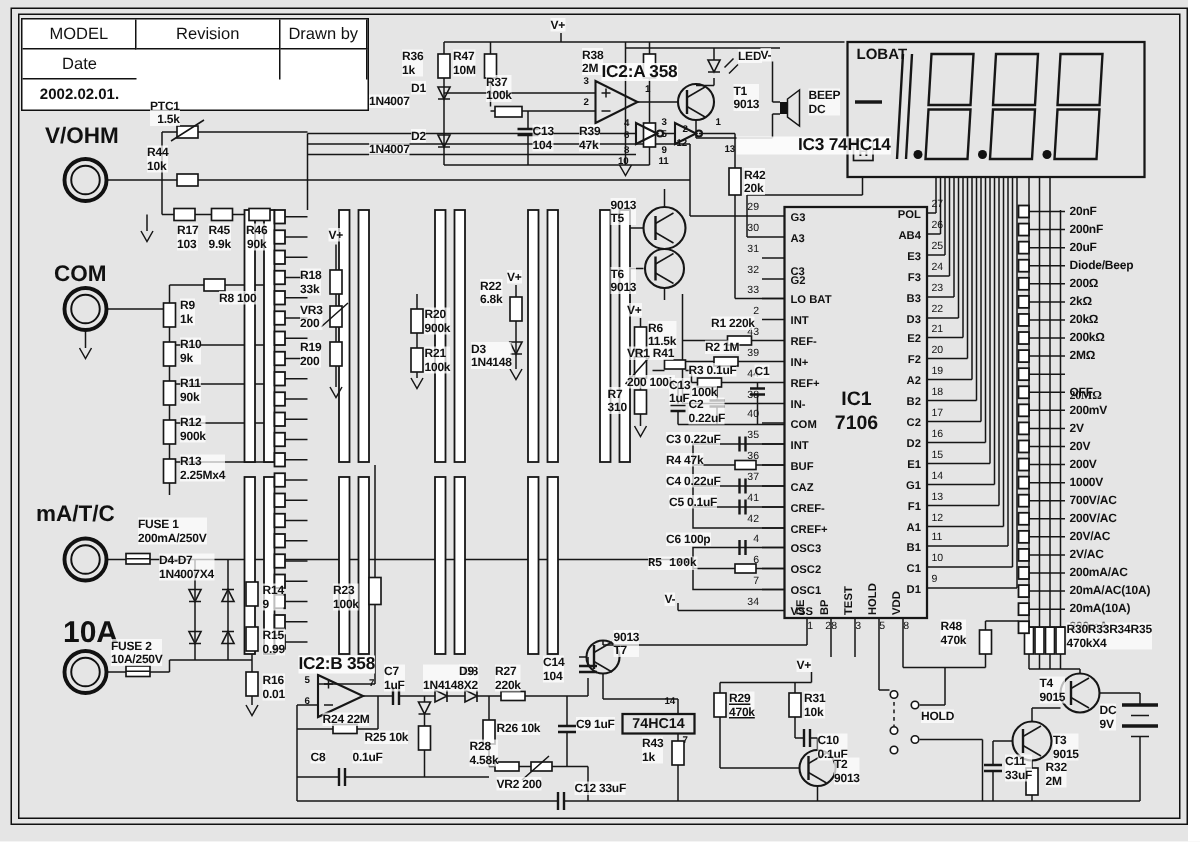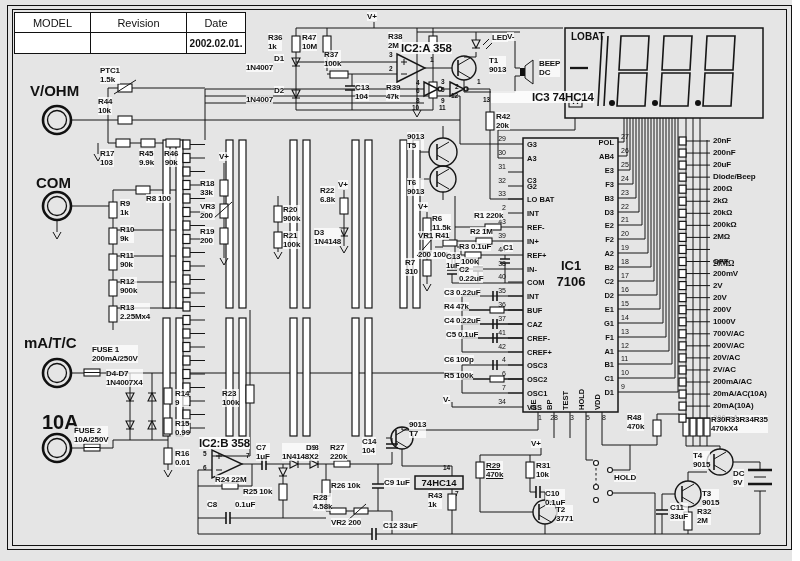--- a/index.html
+++ b/index.html
@@ -440,20 +440,21 @@
       <line x1="672" y1="118" x2="672" y2="364" class="w"></line>
       <line x1="618" y1="378" x2="675" y2="378" class="w"></line>
       <line x1="675" y1="118" x2="675" y2="378" class="w"></line>
       <line x1="618" y1="392" x2="678" y2="392" class="w"></line>
       <line x1="678" y1="118" x2="678" y2="392" class="w"></line>
     </svg>
 
   <div class="tb">
     <div class="c">MODEL</div>
     <div class="c">Revision</div>
+    <div class="c">Drawn by</div>
     <div class="c last">Date</div>
     <div class="c bot"></div>
     <div class="c bot"></div>
     <div class="c bot last dateval">2002.02.01.</div>
   </div>
 
   <div id="overlay">
     <div class="term" style="left:30px;top:82px">V/OHM</div>
     <div class="term" style="left:36px;top:174px">COM</div>
     <div class="term" style="left:24px;top:334px">mA/T/C</div>
@@ -568,25 +569,25 @@
       <div class="pname vert" style="left: 529px; top: 384px;">DE</div>
       <div class="pnum right" style="left: 522px; top: 414px;">1</div>
       <div class="pname vert" style="left: 545px; top: 384px;">BP</div>
       <div class="pnum right" style="left: 538px; top: 414px;">28</div>
       <div class="pname vert" style="left: 561px; top: 384px;">TEST</div>
       <div class="pnum right" style="left: 554px; top: 414px;">3</div>
       <div class="pname vert" style="left: 577px; top: 384px;">HOLD</div>
       <div class="pnum right" style="left: 570px; top: 414px;">5</div>
       <div class="pname vert" style="left: 593px; top: 384px;">VDD</div>
       <div class="pnum right" style="left: 586px; top: 414px;">8</div>
-      <div class="lbl" style="left: 100px; top: 66px;">PTC1
+      <div class="lbl" style="left: 100px; top: 66px; text-align: right;">PTC1
 1.5k</div>
       <div class="lbl" style="left: 98px; top: 97px;">R44
 10k</div>
-      <div class="lbl" style="left: 100px; top: 149px;">R17
+      <div class="lbl" style="left: 118px; top: 149px;">R17
 103</div>
       <div class="lbl" style="left: 139px; top: 149px;">R45
 9.9k</div>
       <div class="lbl" style="left: 164px; top: 149px; text-align: center;">R46
 90k</div>
       <div class="lbl" style="left: 146px; top: 194px;">R8  100</div>
       <div class="lbl" style="left: 120px; top: 199px;">R9
 1k</div>
       <div class="lbl" style="left: 120px; top: 225px;">R10
 9k</div>
@@ -686,21 +687,21 @@
       <div class="lbl" style="left: 459px; top: 242px;">R3   0.1uF</div>
       <div class="lbl" style="left: 503px; top: 243px;">C1</div>
       <div class="lbl" style="left: 461px; top: 257px;">100k</div>
       <div class="lbl" style="left: 459px; top: 265px;">C2
 0.22uF</div>
       <div class="lbl" style="left: 444px; top: 288px;">C3  0.22uF</div>
       <div class="lbl" style="left: 444px; top: 302px;">R4  47k</div>
       <div class="lbl" style="left: 444px; top: 316px;">C4  0.22uF</div>
       <div class="lbl" style="left: 446px; top: 330px;">C5  0.1uF</div>
       <div class="lbl" style="left: 444px; top: 355px;">C6  100p</div>
-      <div class="lbl" style="left: 444px; top: 371px;">R5  100k</div>
+      <div class="lbl" style="left: 432px; top: 371px; font-family: Liberation Mono, monospace;">R5  100k</div>
       <div class="lbl" style="left: 443px; top: 395px;">V-</div>
       <div class="lbl" style="left: 627px; top: 413px;">R48
 470k</div>
       <div class="lbl" style="left: 711px; top: 415px;">R30R33R34R35
 470kX4</div>
       <div class="lbl b12" style="left: 199px; top: 437px;">IC2:B 358</div>
       <div class="lbl t7" style="left: 203px; top: 450px;">5</div>
       <div class="lbl t7" style="left: 203px; top: 464px;">6</div>
       <div class="lbl t7" style="left: 246px; top: 452px;">7</div>
       <div class="lbl" style="left: 215px; top: 475px;">R24 22M</div>
@@ -728,21 +729,21 @@
       <div class="lbl t7" style="left: 455px; top: 490px;">7</div>
       <div class="lbl" style="left: 428px; top: 491px;">R43
 1k</div>
       <div class="lbl" style="left: 486px; top: 461px; text-decoration: underline;">R29
 470k</div>
       <div class="lbl" style="left: 536px; top: 461px;">R31
 10k</div>
       <div class="lbl" style="left: 545px; top: 489px;">C10
 0.1uF</div>
       <div class="lbl" style="left: 556px; top: 505px;">T2
-3771</div>
+9013</div>
       <div class="lbl" style="left: 531px; top: 439px;">V+</div>
       <div class="lbl" style="left: 614px; top: 473px;">HOLD</div>
       <div class="lbl" style="left: 693px; top: 451px;">T4
 9015</div>
       <div class="lbl" style="left: 702px; top: 489px;">T3
 9015</div>
       <div class="lbl" style="left: 733px; top: 469px;">DC
 9V</div>
       <div class="lbl" style="left: 670px; top: 503px;">C11
 33uF</div>

